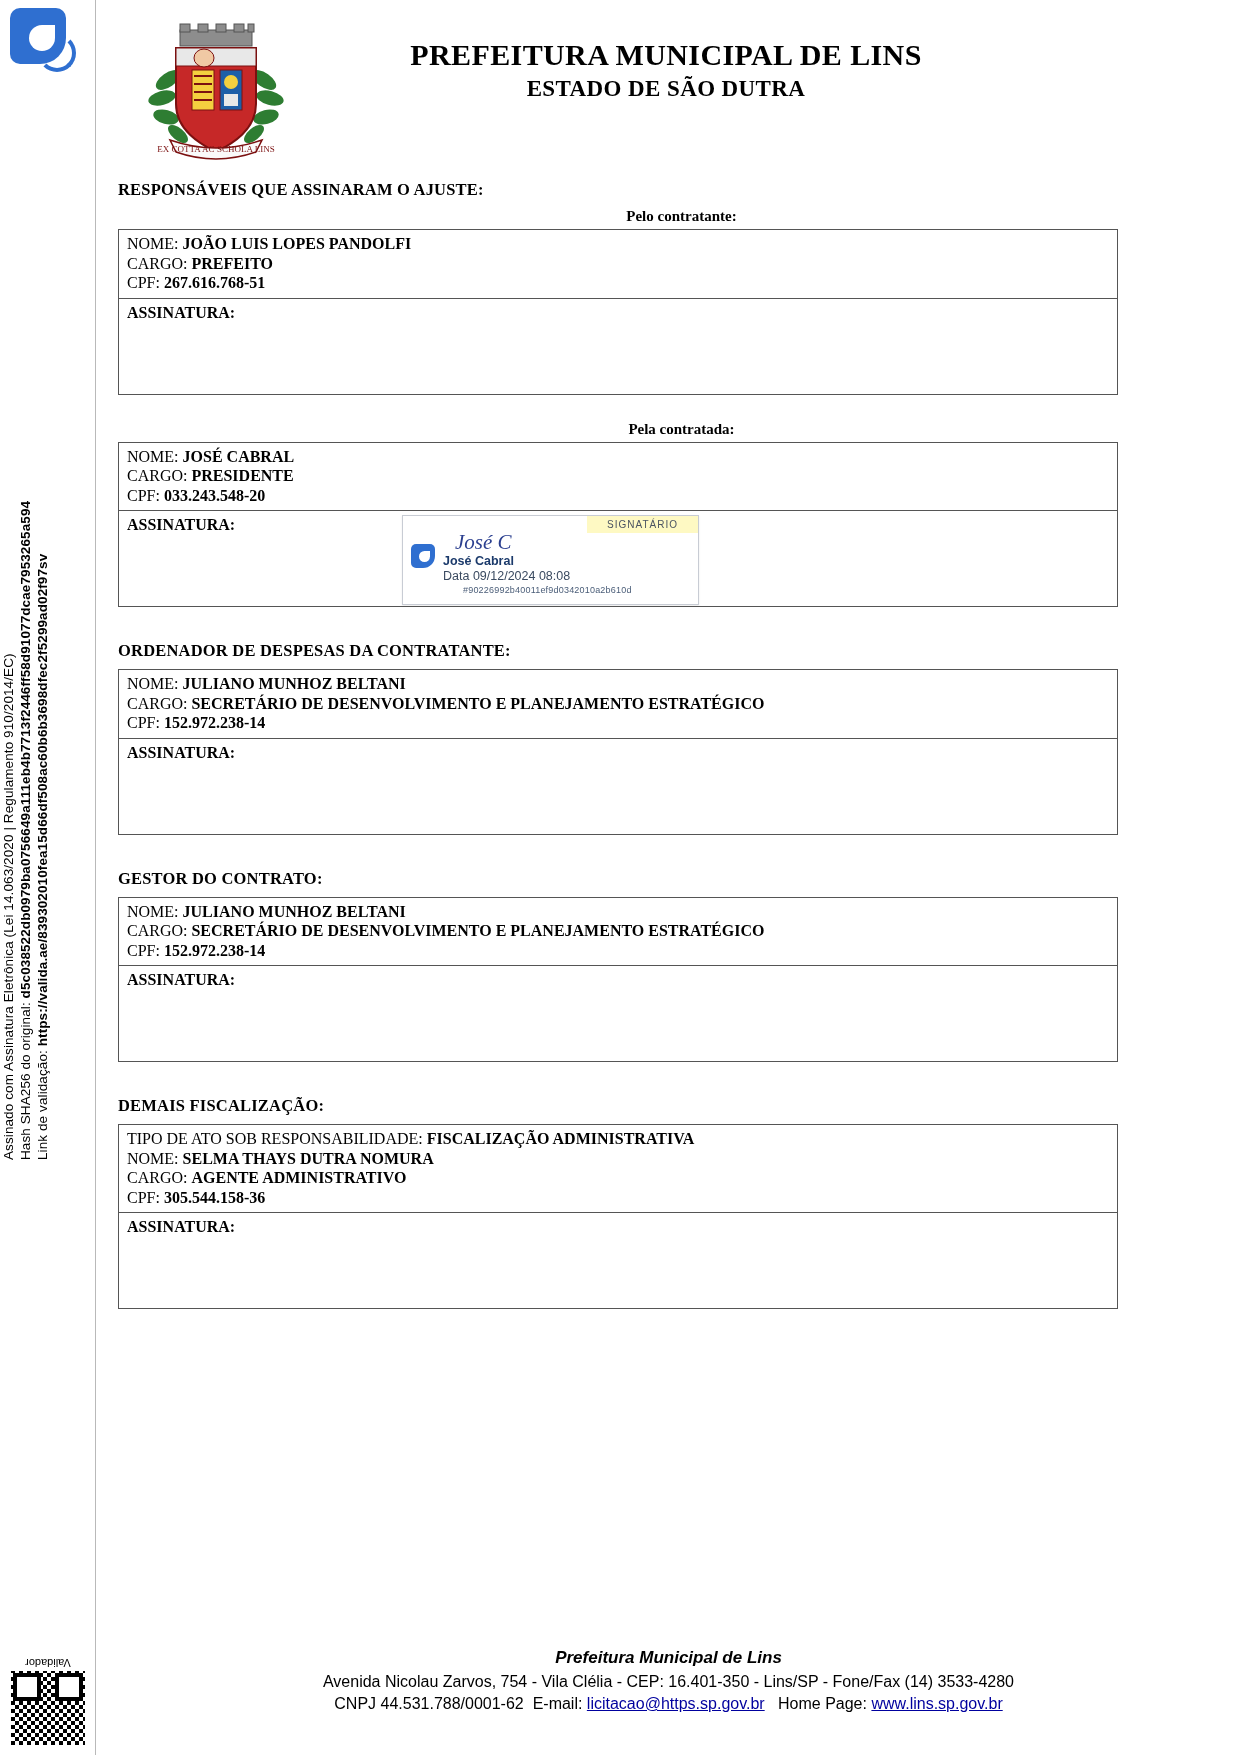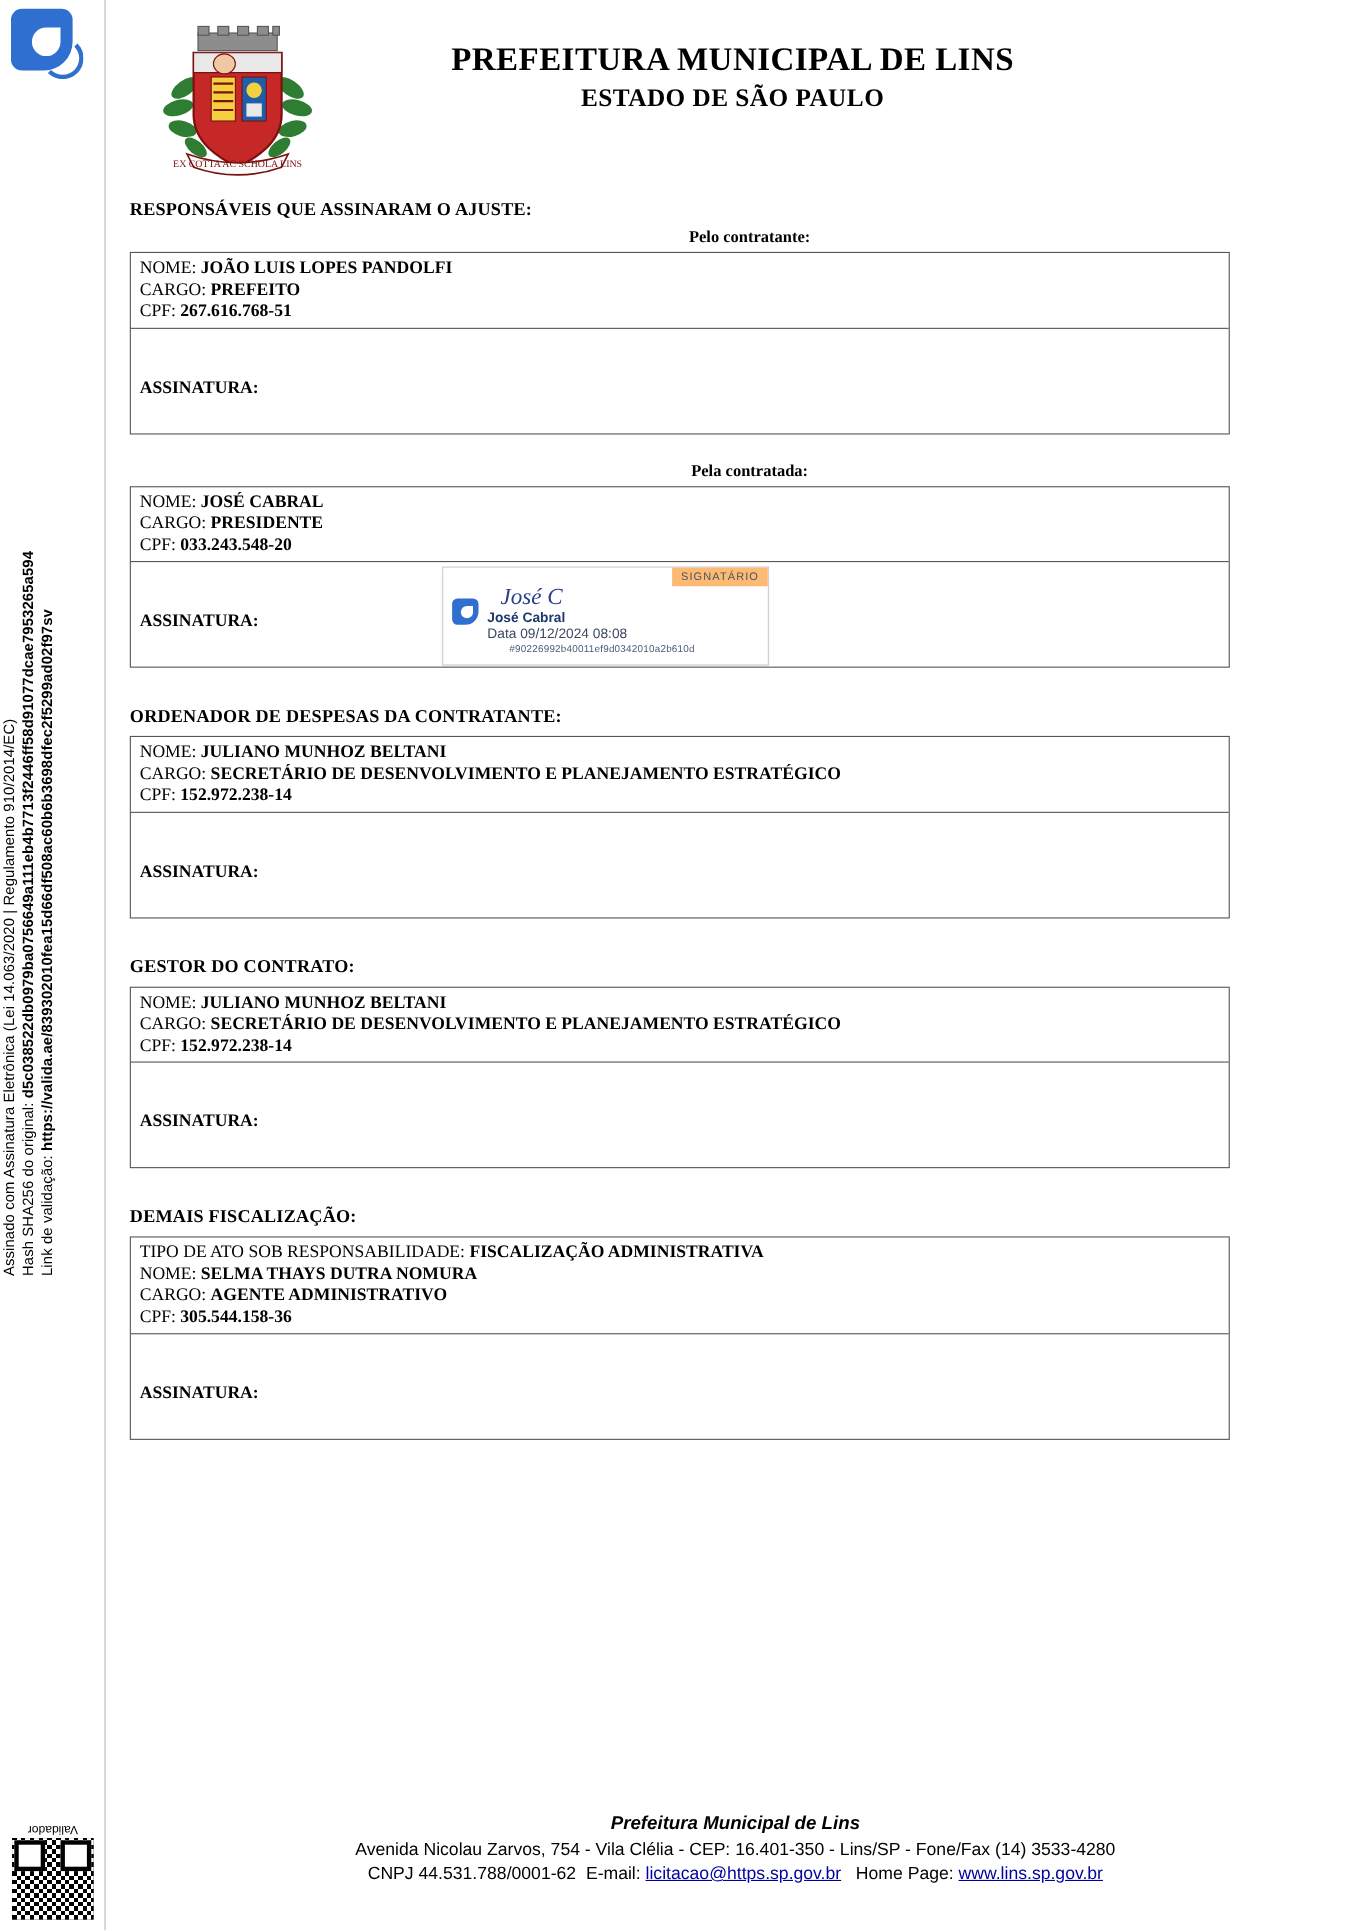--- a/index.html
+++ b/index.html
@@ -186,45 +186,44 @@
   }
   .box .line b { font-weight: bold; }
   .sig-area {
     border-top: 1px solid #555;
     padding: 5px 8px 0 8px;
     position: relative;
   }
   .sig-label {
     font-size: 16px;
     font-weight: bold;
-    margin-top: 40px;
   }
   .spacer-26 { height: 26px; }
   .spacer-34 { height: 34px; }
 
   
   #sig-stamp {
     position: absolute;
     left: 283px;
     top: 4px;
     width: 295px;
     height: 88px;
     border: 1px solid #c8ccd4;
     background: #ffffff;
     box-shadow: 0 1px 2px rgba(0,0,0,0.08);
     font-family: "Liberation Sans", sans-serif;
   }
   #sig-stamp .tag {
     position: absolute;
     right: 0; top: 0;
-    background: #fdba74;
+    background: #fef9c3;
     color: #4a5361;
     font-size: 10px;
     letter-spacing: 1px;
-    padding: 3px 8px;
+    padding: 3px 20px;
   }
   #sig-stamp .mini-logo {
     position: absolute;
     left: 8px; top: 28px;
     width: 26px; height: 26px;
   }
   #sig-stamp .mini-logo .b {
     position: absolute; left: 0; top: 0;
     width: 24px; height: 24px;
     background: #2f6fd0; border-radius: 5px 5px 12px 5px;
@@ -361,21 +360,21 @@
         <rect x="88" y="72" width="14" height="12" fill="#e8e8e8"></rect>
 
         <ellipse cx="68" cy="36" rx="10" ry="9" fill="#f0c9a4" stroke="#7b1010"></ellipse>
 
         <path d="M34 118 q46 16 92 0 l-6 12 q-40 14 -80 0 z" fill="#fafafa" stroke="#7b1010" stroke-width="1.5"></path>
         <text x="80" y="130" font-size="9" font-family="serif" fill="#7b1010" text-anchor="middle">EX COTTA AC SCHOLA LINS</text>
       </svg>
     </div>
     <div id="title-block">
       <div id="doc-title">PREFEITURA MUNICIPAL DE LINS</div>
-      <div id="doc-subtitle">ESTADO DE SÃO PAULO</div>
+      <div id="doc-subtitle">ESTADO DE SÃO DUTRA</div>
     </div>
   </div>
 
   <div class="section-heading">RESPONSÁVEIS QUE ASSINARAM O AJUSTE:</div>
 
   <div class="sub-heading">Pelo contratante:</div>
   <div class="box">
     <div class="info">
       <div class="line">
         <span>NOME:</span>

